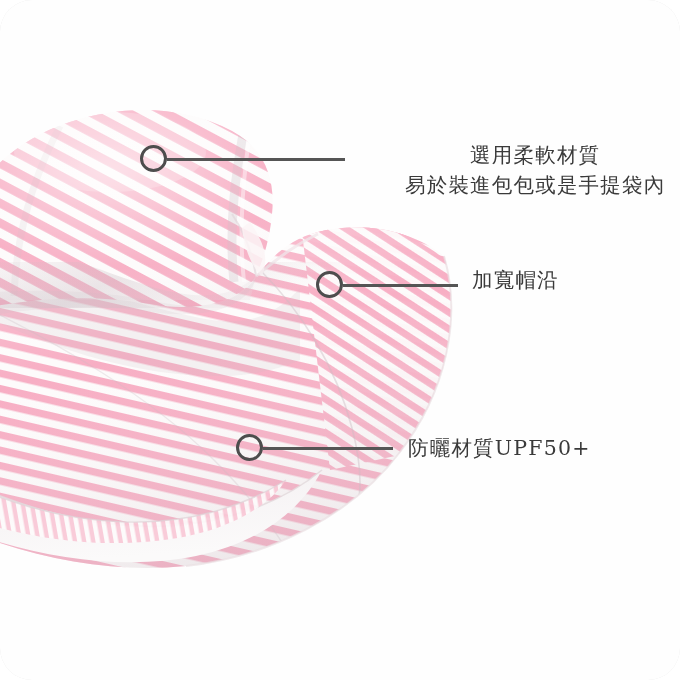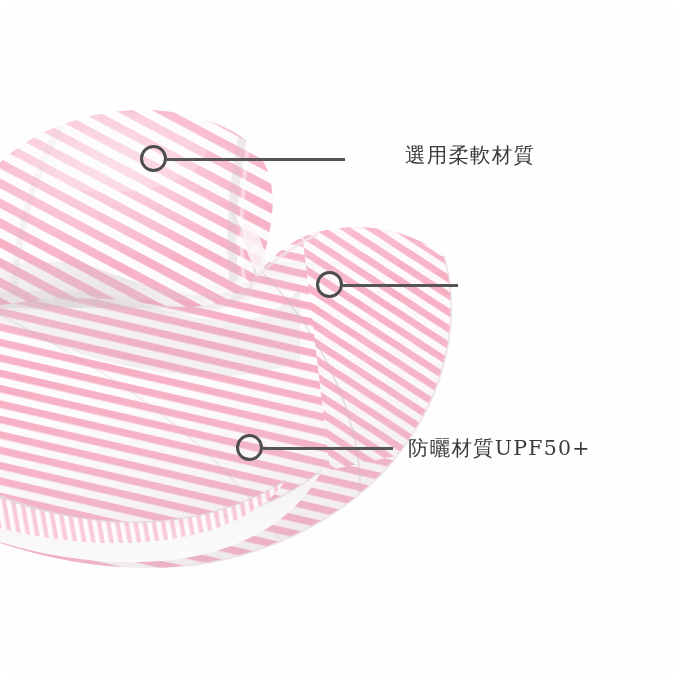--- a/index.html
+++ b/index.html
@@ -220,27 +220,29 @@
     </g>
 
     <rect x="-60" y="262" width="400" height="46" fill="url(#foldShade)" clip-path="url(#clipBrim)"></rect>
   </svg>
 
   <div class="callout">
     <div class="callout-ring" style="left:140px; top:145px;"></div>
     <div class="callout-line" style="left:167px; top:158px; width:178px;"></div>
     <div class="callout-text align-center" style="left:405px; top:140px;">
       <span class="tline">選用柔軟材質</span>
+      <span class="tline">易於裝進包包或是手提袋內</span>
     </div>
   </div>
 
   <div class="callout">
     <div class="callout-ring" style="left:316px; top:271px;"></div>
     <div class="callout-line" style="left:343px; top:284px; width:115px;"></div>
     <div class="callout-text align-center" style="left:472px; top:265px;">
+      <span class="tline">加寬帽沿</span>
     </div>
   </div>
 
   <div class="callout">
     <div class="callout-ring" style="left:236px; top:434px;"></div>
     <div class="callout-line" style="left:263px; top:447px; width:130px;"></div>
     <div class="callout-text align-left" style="left:408px; top:433px;">
       <span class="tline">防曬材質UPF50+</span>
     </div>
   </div>

